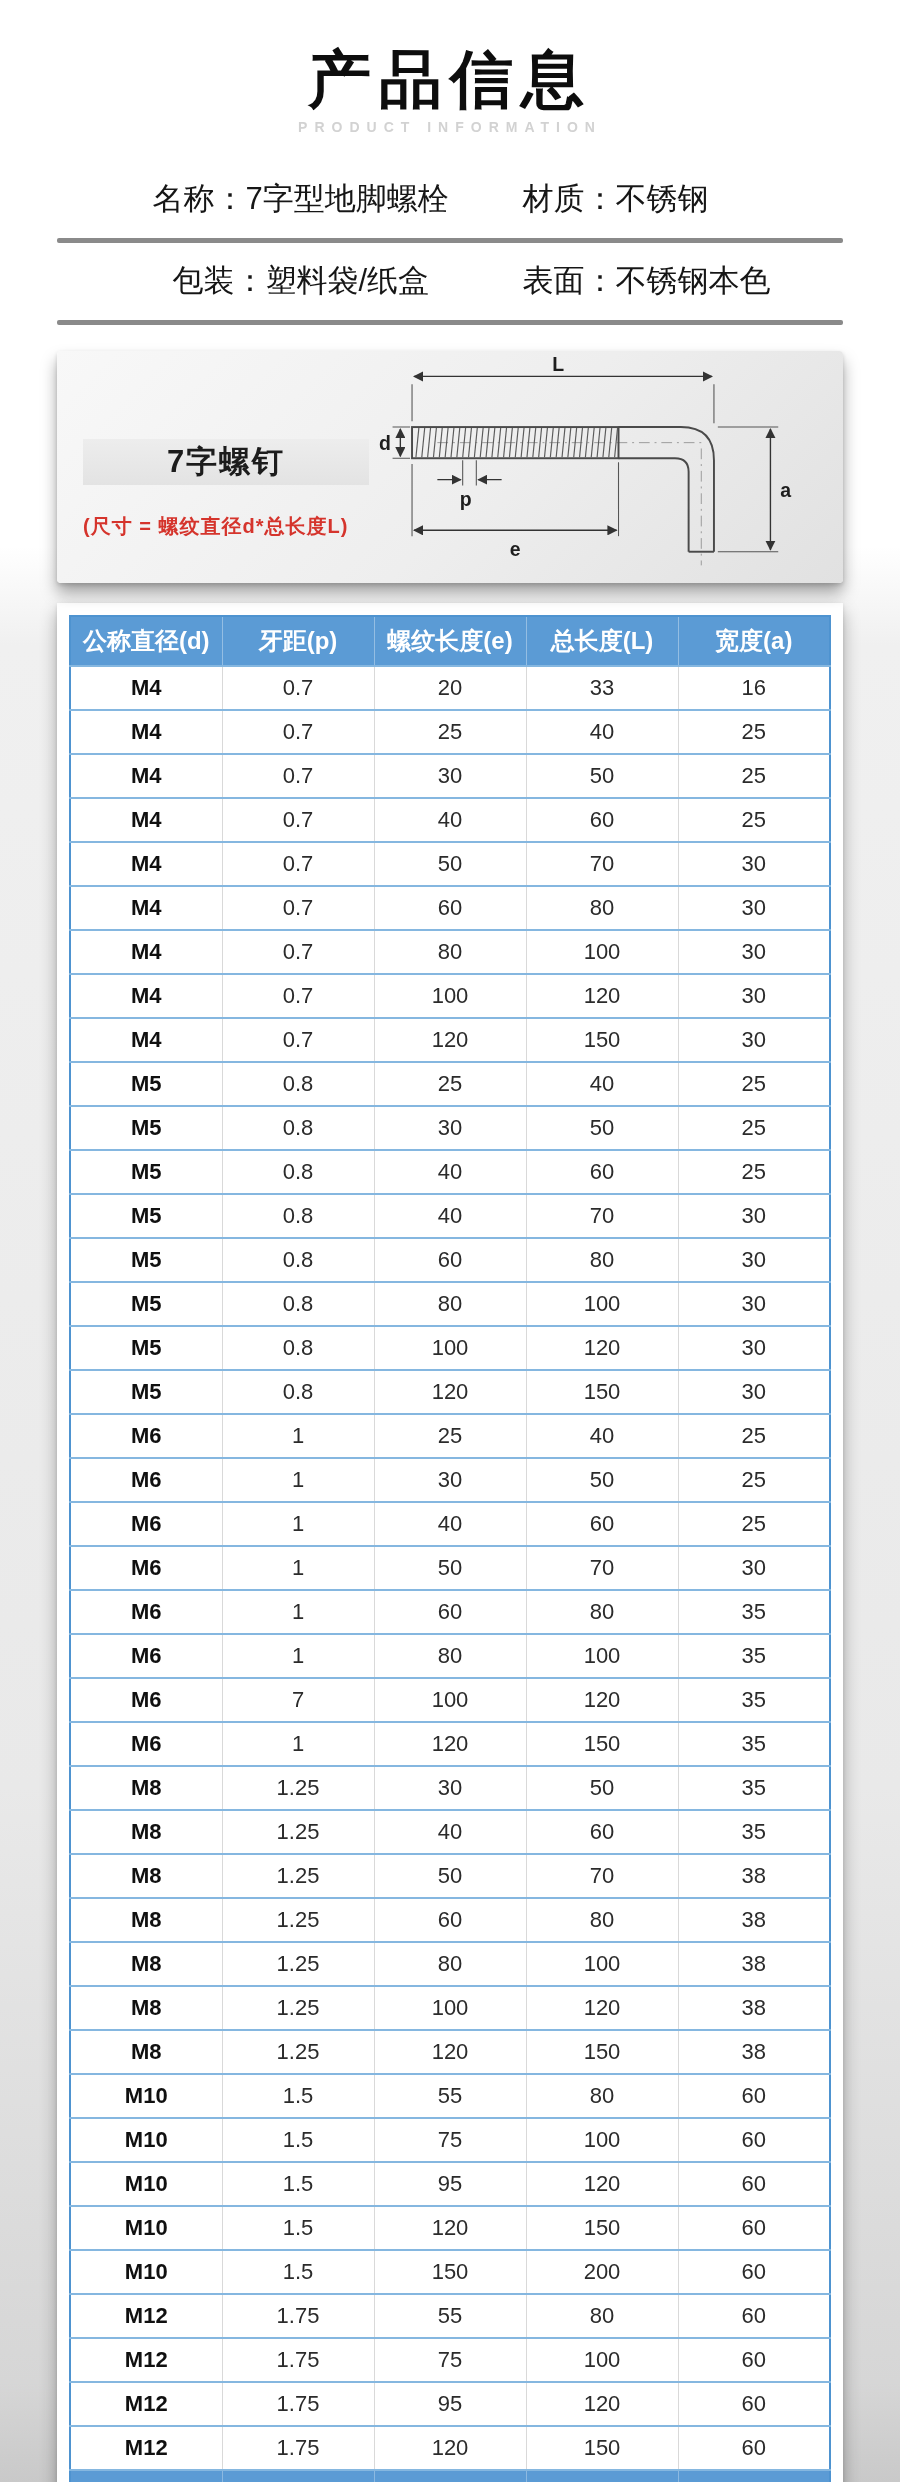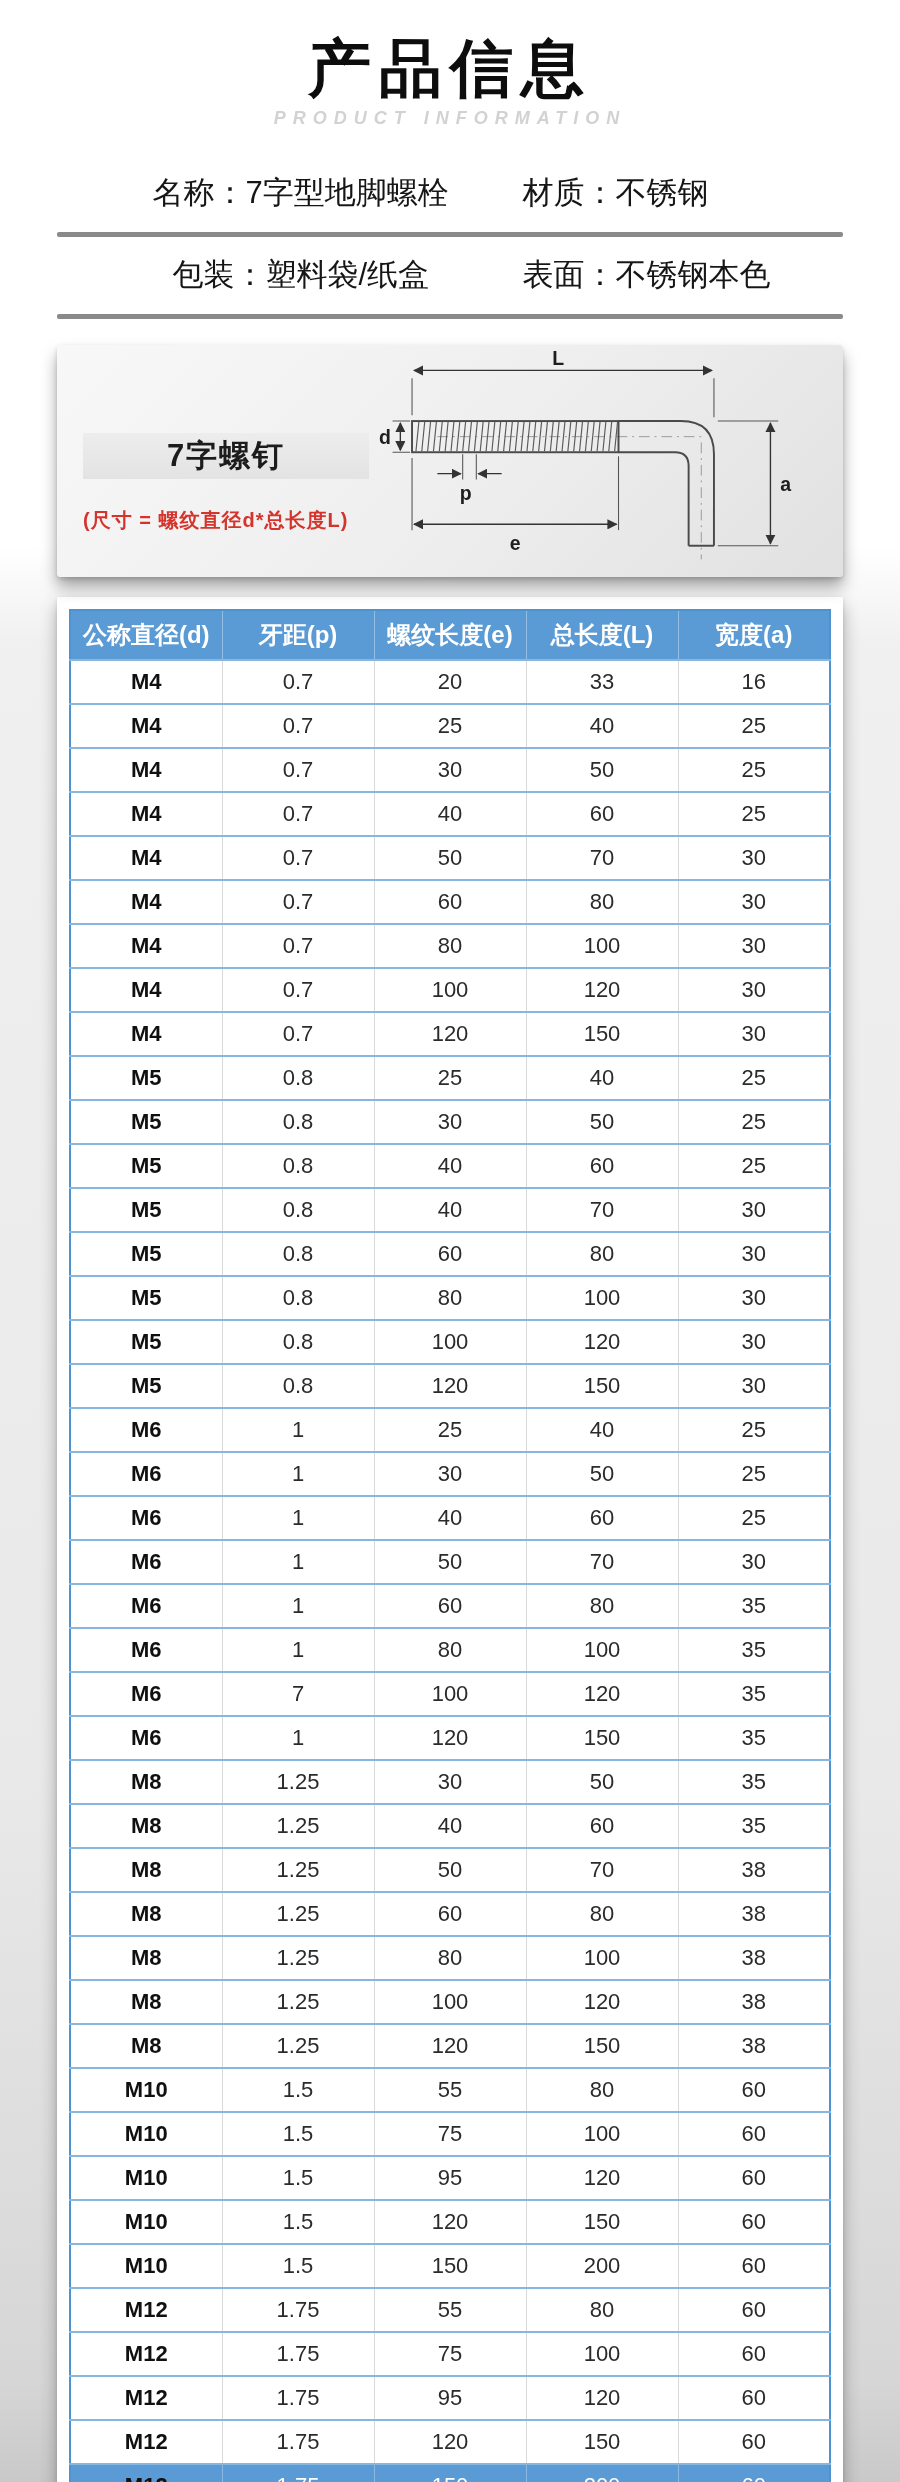--- a/index.html
+++ b/index.html
@@ -12,26 +12,26 @@
   }
   html,body{margin:0;padding:0;}
   body{
     width:900px;height:2482px;overflow:hidden;
     font-family:"Liberation Sans","DejaVu Sans",sans-serif;
     background:linear-gradient(180deg,#ffffff 0%,#ffffff 22%,#f0f0f0 26%,#e9e9e9 72%,#d6d6d6 96%,#c9c9c9 100%);
   }
   .page{width:900px;height:2482px;position:relative;}
 
   
-  .title-block{padding-top:34px;text-align:center;}
+  .title-block{padding-top:45px;text-align:center;}
   .title-block h1{
     margin:0;font-size:63px;font-weight:900;letter-spacing:8px;color:#0d0d0d;line-height:1.08;
   }
   .subtitle{
-    margin-top:6px;font-size:18px;font-weight:700;letter-spacing:7px;color:#d2d2d2;font-style:italic;
+    margin-top:6px;font-size:14px;font-weight:700;letter-spacing:7px;color:#d2d2d2;
   }
 
   
   .attrs{margin:26px 57px 0;}
   .attr-row{display:flex;align-items:center;padding:0 4px;}
   .attr{padding:17px 0 18px;font-size:31px;color:#161616;white-space:nowrap;}
   .attr:first-child{width:57%;padding-left:18px;text-align:center;}
   .attr-label,.attr-value{display:inline;}
   .hr{height:5px;background:var(--divider);border-radius:2px;}
 

